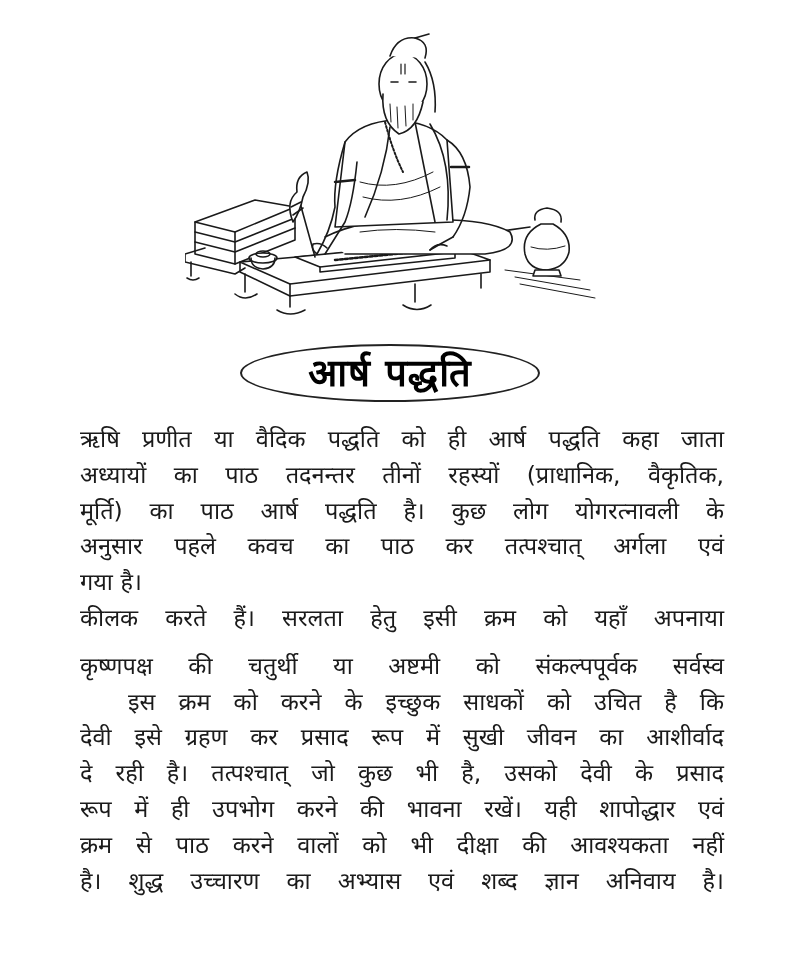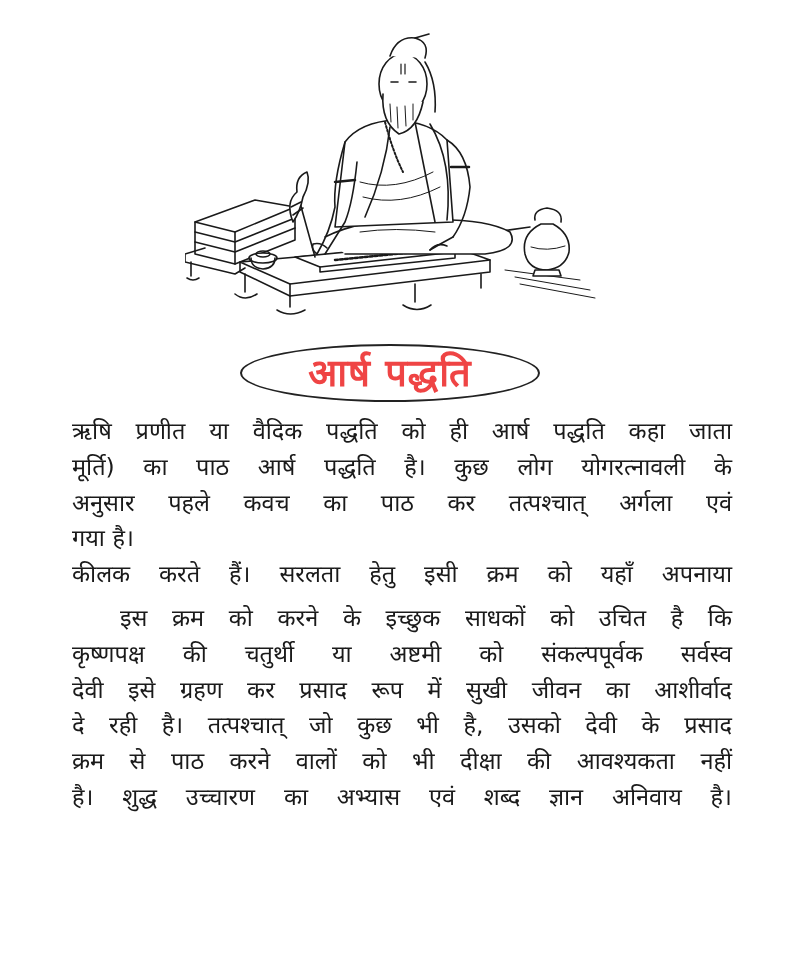--- a/index.html
+++ b/index.html
@@ -14,27 +14,27 @@
       position: absolute; left: 240px; top: 344px; width: 300px; height: 58px;
       display: flex; align-items: center; justify-content: center;
     }
     .title-oval {
       position: absolute; inset: 0;
       border: 2px solid #222; border-radius: 50%;
       box-sizing: border-box;
     }
     .title-text {
       position: relative; font-size: 38px; font-weight: bold; letter-spacing: 1px;
-      color: #ef4444; line-height: 1; text-align: right;
+      color: #000000; line-height: 1; text-align: right;
     }
     .body-text {
       position: absolute; left: 68px; top: 410px; width: 668px;
       font-size: 23.5px; line-height: 35.8px;
     }
-    .para { margin: 4px; }
+    .para { margin: 12px; }
     .line {
       display: block; text-align: justify; text-align-last: justify;
       white-space: nowrap; height: 35.8px;
     }
     .line.last { text-align-last: left; }
     .para + .para { margin-top: 8px; }
     .indent { padding-left: 48px; }
   </style>
 </head>
 <body>
@@ -133,26 +133,28 @@
 </div>
 
 <div class="title-wrap">
   <div class="title-oval"></div>
   <span class="title-text">आर्ष पद्धति</span>
 </div>
 
 <div class="body-text">
   <div class="para">
     <span class="line">ऋषि प्रणीत या वैदिक पद्धति को ही आर्ष पद्धति कहा जाता</span>
+    <span class="line">अध्यायों का पाठ तदनन्तर तीनों रहस्यों (प्राधानिक, वैकृतिक,</span>
     <span class="line">मूर्ति) का पाठ आर्ष पद्धति है। कुछ लोग योगरत्नावली के</span>
     <span class="line">अनुसार पहले कवच का पाठ कर तत्पश्चात् अर्गला एवं</span>
     <span class="line last">गया है।</span>
     <span class="line">कीलक करते हैं। सरलता हेतु इसी क्रम को यहाँ अपनाया</span>
   </div>
   <div class="para">
+    <span class="line">कृष्णपक्ष की चतुर्थी या अष्टमी को संकल्पपूर्वक सर्वस्व</span>
     <span class="line indent">इस क्रम को करने के इच्छुक साधकों को उचित है कि</span>
-    <span class="line">कृष्णपक्ष की चतुर्थी या अष्टमी को संकल्पपूर्वक सर्वस्व</span>
     <span class="line">देवी इसे ग्रहण कर प्रसाद रूप में सुखी जीवन का आशीर्वाद</span>
     <span class="line">दे रही है। तत्पश्चात् जो कुछ भी है, उसको देवी के प्रसाद</span>
+    <span class="line">रूप में ही उपभोग करने की भावना रखें। यही शापोद्धार एवं</span>
     <span class="line">क्रम से पाठ करने वालों को भी दीक्षा की आवश्यकता नहीं</span>
     <span class="line">है। शुद्ध उच्चारण का अभ्यास एवं शब्द ज्ञान अनिवाय है।</span>
   </div>
 </div>
 
 </body></html>

